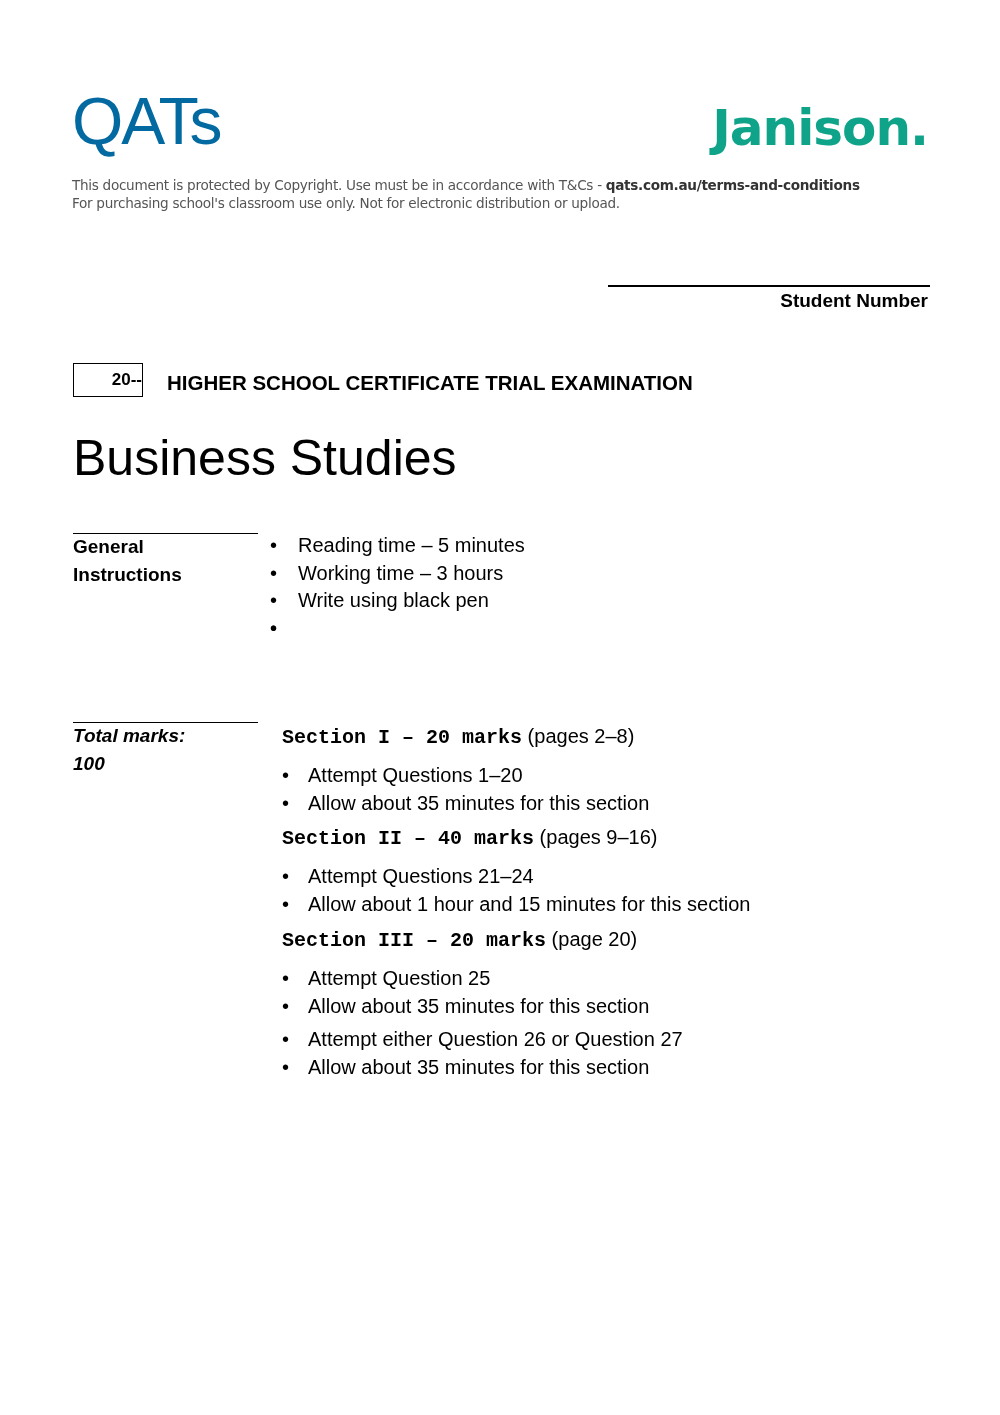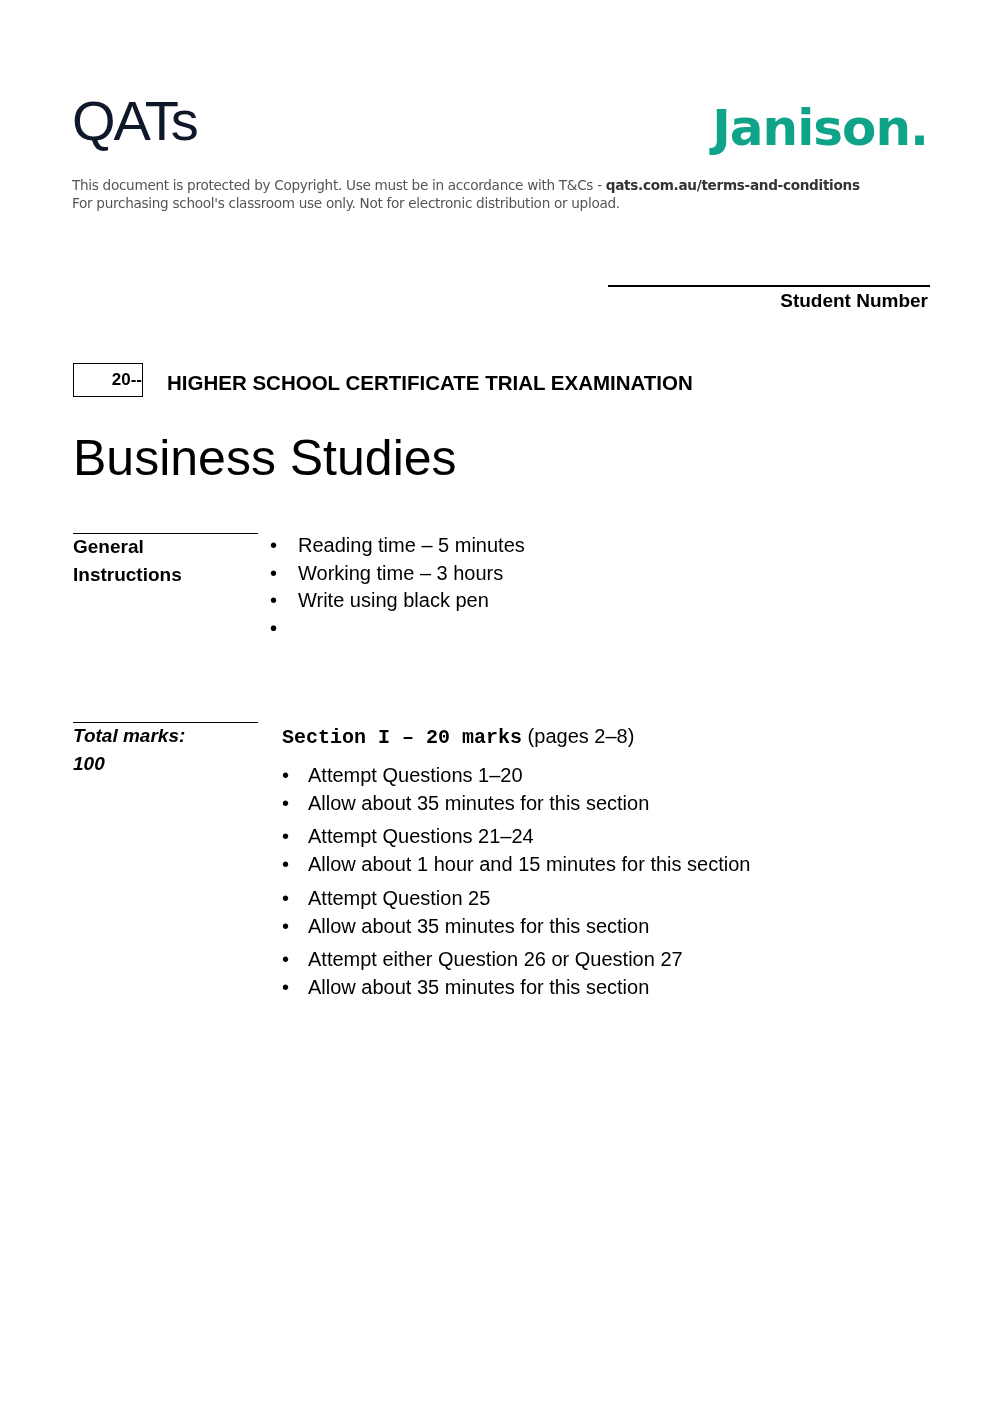--- a/index.html
+++ b/index.html
@@ -1,18 +1,18 @@
 <!DOCTYPE html>
 <html><head>
   <meta charset="utf-8">
   <style>
     html, body { margin: 0; padding: 0; background: #ffffff; }
     body { width: 1000px; height: 1415px; position: relative; font-family: "Liberation Sans", sans-serif; color: #000; overflow: hidden; }
     .abs { position: absolute; }
-    .qats-logo { left: 72px; top: 78px; font-family: "Liberation Sans", sans-serif; font-size: 56px; line-height: 86px; color: #0f172a; letter-spacing: -2px; font-weight: normal; }
+    .qats-logo { left: 72px; top: 78px; font-family: "Liberation Sans", sans-serif; font-size: 66px; line-height: 86px; color: #0369a1; letter-spacing: -2px; font-weight: normal; }
     .janison-logo { right: 72px; top: 98px; font-family: "DejaVu Sans", sans-serif; font-size: 50px; line-height: 60px; color: #0fa38a; font-weight: bold; letter-spacing: -1px; margin-left: 35px; }
     .copyright { left: 72px; top: 176px; font-family: "DejaVu Sans", sans-serif; font-size: 13.6px; line-height: 18px; color: #555; letter-spacing: -0.3px; }
     .copyright b { color: #333; }
     .student-line { left: 608px; top: 285px; width: 322px; height: 0; border-top: 2px solid #000; }
     .student-label { right: 72px; top: 290px; font-size: 19px; font-weight: bold; }
     .year-box { left: 73px; top: 363px; width: 70px; height: 34px; border: 1.5px solid #000; box-sizing: border-box; font-size: 17px; font-weight: bold; text-align: right; line-height: 32px; }
     .hsc-title { left: 167px; top: 371px; font-size: 20.5px; font-weight: bold; }
     .subject-title { left: 73px; top: 428px; font-size: 50px; line-height: 60px; }
     .rule { height: 0; border-top: 1.3px solid #000; width: 185px; left: 73px; }
     .side-label { left: 73px; font-size: 19px; font-weight: bold; line-height: 28px; }
@@ -66,26 +66,28 @@
 
 <div class="abs sections" style="width:620px;">
   <div>
     <div class="sec-head"><b>Section I – 20 marks</b><span> (pages 2–8)</span></div>
     <ul class="sec-list">
       <li><span class="bullet">•</span><span>Attempt Questions 1–20</span></li>
       <li><span class="bullet">•</span><span>Allow about 35 minutes for this section</span></li>
     </ul>
   </div>
   <div>
+    <div class="sec-head"><b>Section II – 40 marks</b><span> (pages 9–16)</span></div>
     <ul class="sec-list">
       <li><span class="bullet">•</span><span>Attempt Questions 21–24</span></li>
       <li><span class="bullet">•</span><span>Allow about 1 hour and 15 minutes for this section</span></li>
     </ul>
   </div>
   <div>
+    <div class="sec-head"><b>Section III – 20 marks</b><span> (page 20)</span></div>
     <ul class="sec-list">
       <li><span class="bullet">•</span><span>Attempt Question 25</span></li>
       <li><span class="bullet">•</span><span>Allow about 35 minutes for this section</span></li>
     </ul>
   </div>
   <div>
     <ul class="sec-list">
       <li><span class="bullet">•</span><span>Attempt either Question 26 or Question 27</span></li>
       <li><span class="bullet">•</span><span>Allow about 35 minutes for this section</span></li>
     </ul>

